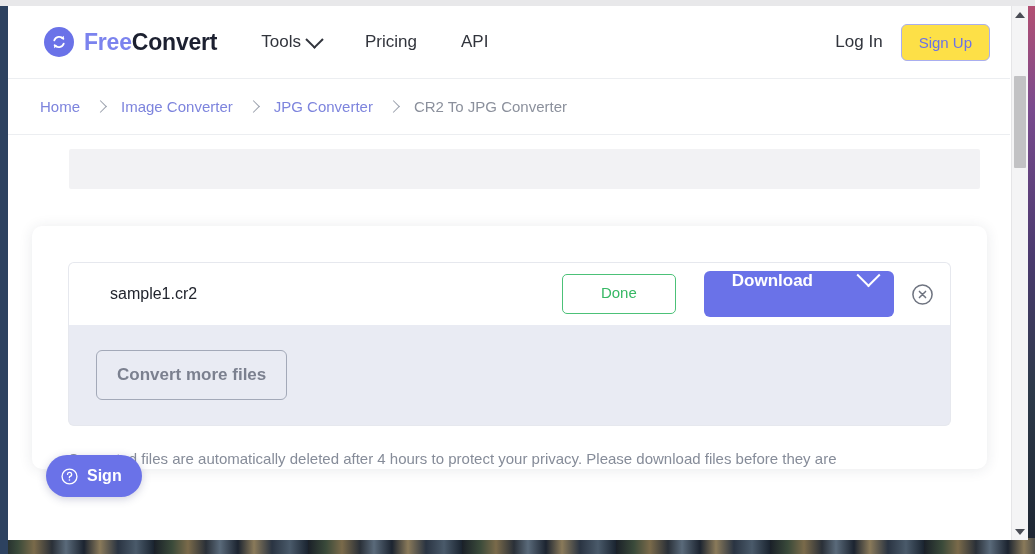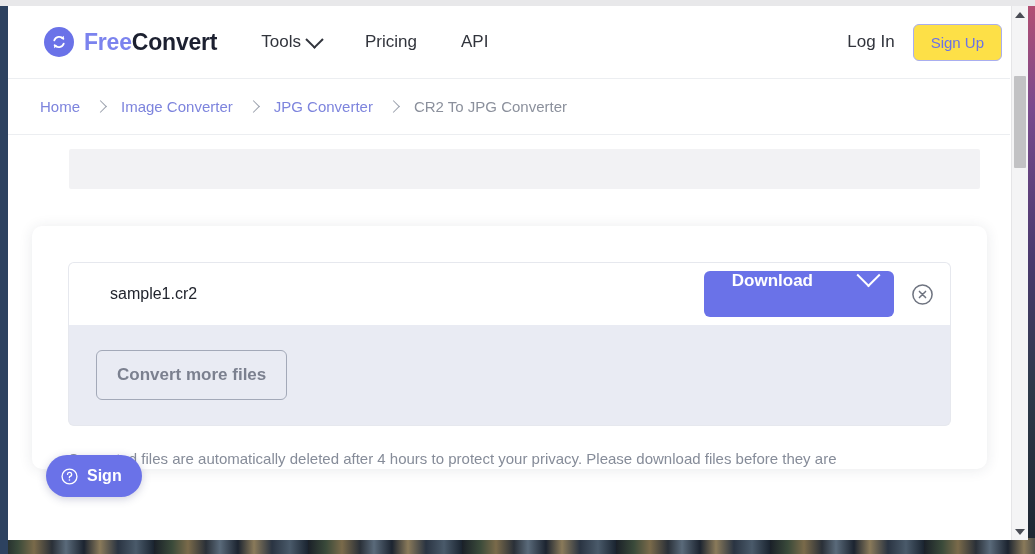--- a/index.html
+++ b/index.html
@@ -136,21 +136,21 @@
     border-right: 2px solid #31343c;
     border-bottom: 2px solid #31343c;
     transform: rotate(45deg) translate(-2px, -2px);
   }
 
   .nav-right {
     margin-left: auto;
     display: flex;
     align-items: center;
     gap: 0;
-    padding-right: 8px;
+    padding-right: 20px;
   }
   .login-link {
     font-size: 17px;
     color: #31343c;
     padding: 6px 18px;
     cursor: pointer;
     white-space: nowrap;
   }
   .signup-btn {
     font-size: 15px;
@@ -459,20 +459,21 @@
       <div class="breadcrumb-sep"></div>
 
       <div class="ghost-block"></div>
 
       <div class="main-card">
 
         <div class="file-row">
           <span class="file-name">sample1.cr2</span>
 
           <div class="file-actions">
+            <div class="done-btn">Done</div>
 
             <div class="download-group">
               <div class="download-btn">Download</div>
               <div class="download-split"></div>
               <div class="download-caret">
                 <span class="caret-down"></span>
               </div>
             </div>
 
             <div class="close-btn">

